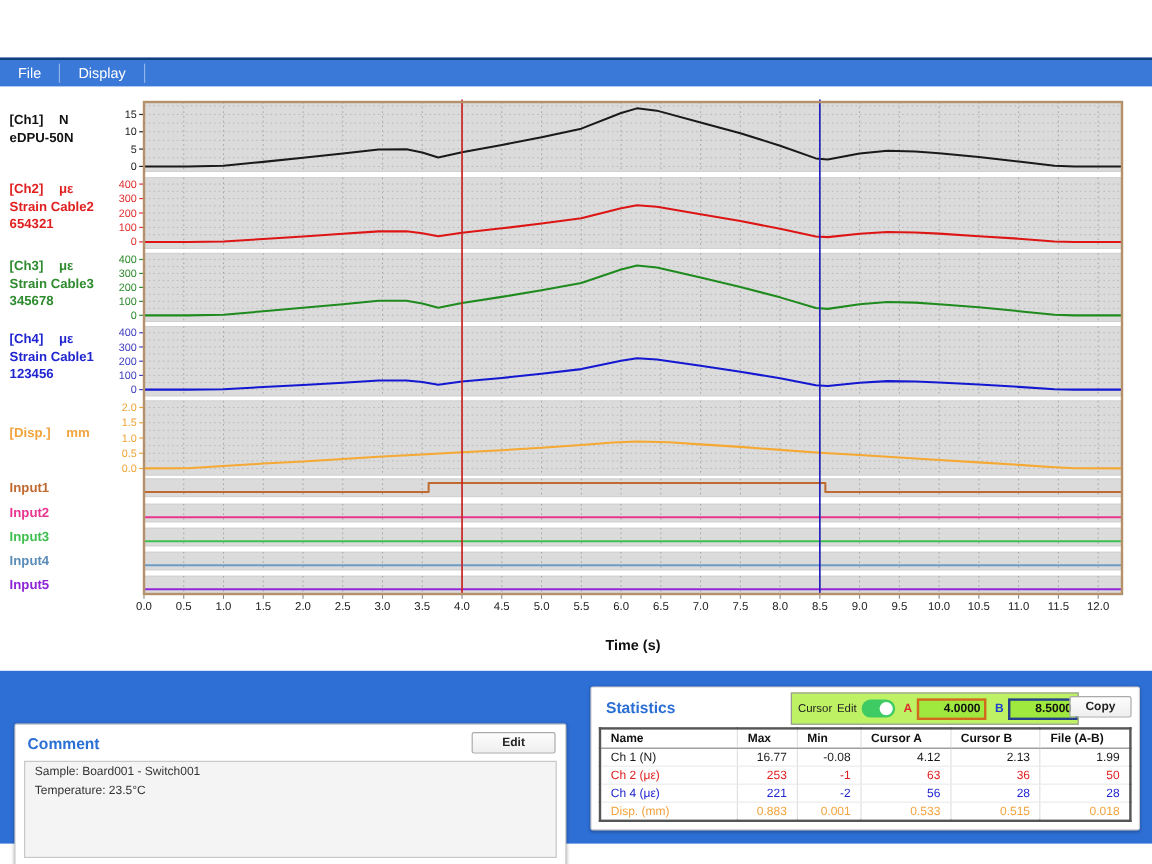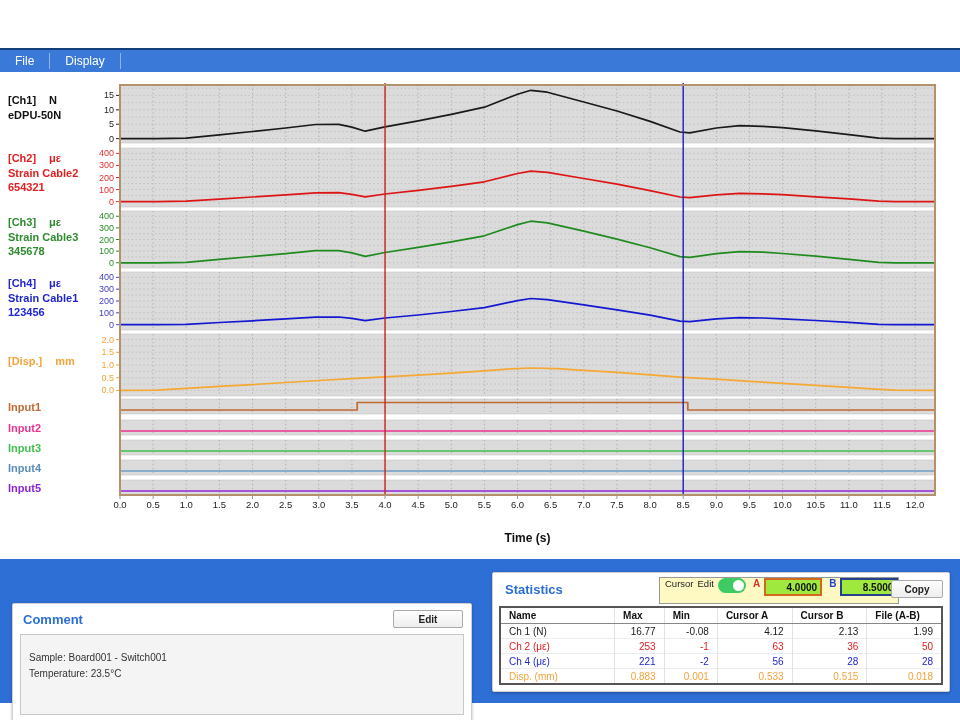--- a/index.html
+++ b/index.html
@@ -26,25 +26,25 @@
   .comment-card{left:12px;top:16px;width:458px;height:118px;margin-top:28px;}
   .stats-card{left:492px;top:13px;width:456px;height:118px;}
   .card-title{font-size:13px;font-weight:bold;color:#2B6FD4;}
   .comment-card .card-title{position:absolute;left:10px;top:8px;}
   .btn{position:absolute;height:18px;font-size:10px;font-weight:600;color:#222;
     background:linear-gradient(#fdfdfd,#eee);border:1px solid #aaa;border-radius:2px;
     font-family:"Liberation Sans",sans-serif;}
   .edit-btn{right:8px;top:6px;width:70px;}
   .copy-btn{right:6px;top:7px;width:52px;}
   .comment-box{position:absolute;left:7px;right:7px;top:30px;bottom:7px;background:#F4F4F4;
-    border:1px solid #c8c8c8;font-size:10px;color:#333;padding:15px 8px;line-height:1.55;}
+    border:1px solid #c8c8c8;font-size:10px;color:#333;padding:1px 8px;line-height:1.55;}
 
   .stats-card .card-title{position:absolute;left:12px;top:9px;}
   .cursor-box{position:absolute;left:166px;top:4px;width:228px;height:25px;border:1px solid #999;
-    background:#fef9c3;display:flex;padding:0 5px;gap:4px;}
+    background:#bef264;display:flex;align-items:center;padding:0 5px;gap:4px;}
   .clabel{font-size:9.5px;color:#222;}
   .toggle{position:relative;width:28px;height:15px;border-radius:8px;background:#3ECB63;
     display:inline-block;flex:none;}
   .toggle .knob{position:absolute;right:2px;top:2px;width:11px;height:11px;border-radius:50%;background:#fff;}
   .ab{font-size:10px;font-weight:bold;margin-left:3px;}
   .cfield{width:48px;height:14px;border:2px solid #888;text-align:right;font-size:10px;
     font-weight:600;color:#111;padding:0 3px;font-family:"Liberation Sans",sans-serif;flex:none;}
 
   .stats-table{position:absolute;left:6px;right:6px;top:33px;border-collapse:collapse;
     width:calc(100% - 12px);font-size:10px;border:2px solid #555;table-layout:fixed;}

